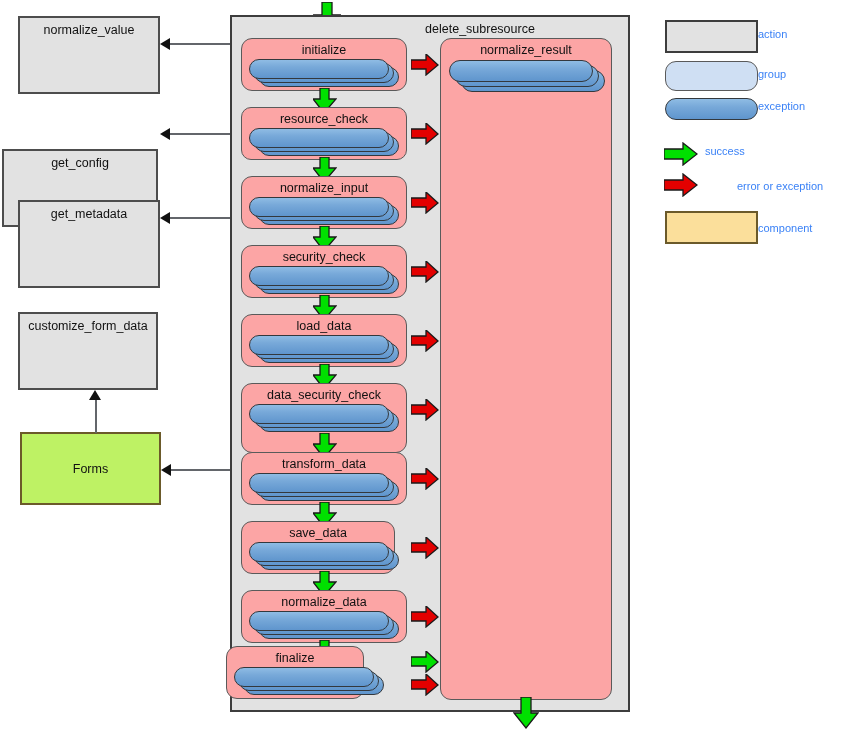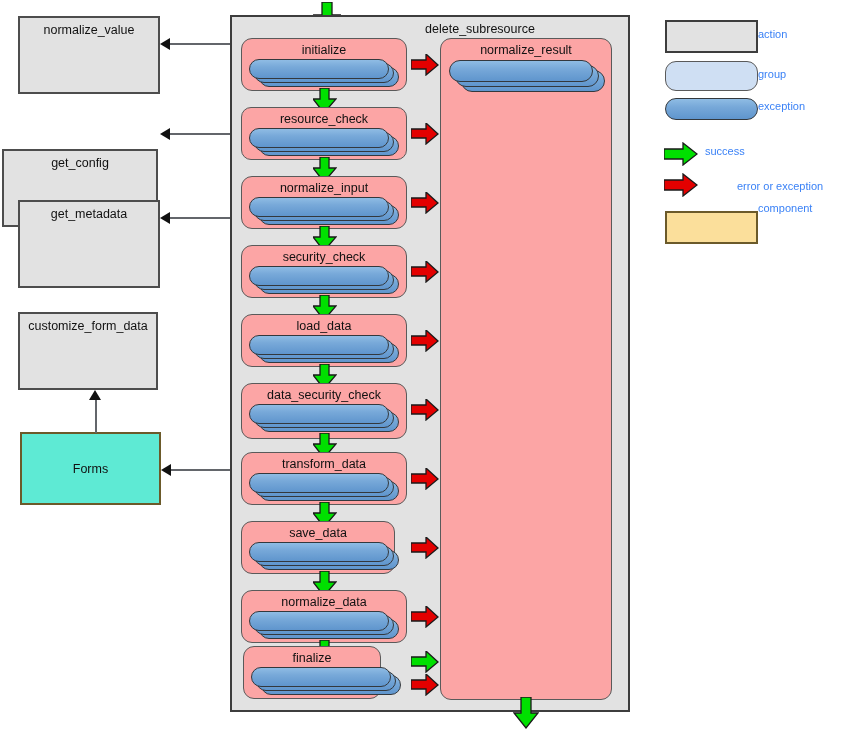--- a/index.html
+++ b/index.html
@@ -8,21 +8,21 @@
        -webkit-font-smoothing:antialiased;}
   .stage{position:absolute;left:0;top:0;width:862px;height:747px;}
 
   
   .action-box{position:absolute;background:#e2e2e2;border:2px solid #4d4d4d;
               box-sizing:border-box;padding-left:41px;}
   .action-box .lbl{position:absolute;left:0;right:0;top:5px;text-align:center;
               font-size:12.5px;color:#111;}
 
   
-  .component-box{position:absolute;background:#5eead4;border:2px solid #6b5a2a;
+  .component-box{position:absolute;background:#bef264;border:2px solid #6b5a2a;
               box-sizing:border-box;}
   .component-box .lbl{position:absolute;left:0;right:0;top:50%;
               transform:translateY(-50%);text-align:center;font-size:12.5px;color:#111;}
 
   
   .container-box{position:absolute;background:#e2e2e2;border:2px solid #3d3d3d;
               box-sizing:border-box;}
   .container-title{position:absolute;top:5px;left:0;right:0;text-align:center;
               font-size:12.5px;color:#111;}
 
@@ -208,21 +208,21 @@
     <svg width="28" height="22" viewBox="0 0 28 22">
         <polygon points="0,6 15,6 15,0 27,11 15,21 15,15 0,15" fill="#e30000" stroke="#1a1a1a" stroke-width="1.3" stroke-linejoin="miter"></polygon>
       </svg>
   </div>
   <div class="arrow" style="left:313px;top:364px;">
     <svg width="24" height="26" viewBox="0 0 24 26">
         <polygon points="7,0 16,0 16,11 23,11 11,25 0,11 7,11" fill="#00e000" stroke="#1a1a1a" stroke-width="1.3" stroke-linejoin="miter"></polygon>
       </svg>
   </div>
 
-  <div class="group-box" style="left:241px;top:383px;width:166px;height:56px;">
+  <div class="group-box" style="left:241px;top:383px;width:166px;height:70px;">
     <div class="glbl">data_security_check</div>
     <div class="proc-stack" style="left:7px;top:20px;width:152px;height:30px;">
       <div class="pill" style="left:10px;top:8px;width:140px;height:20px;"></div>
       <div class="pill" style="left:5px;top:4px;width:140px;height:20px;"></div>
       <div class="pill" style="left:0px;top:0px;width:140px;height:20px;"></div>
     </div>
   </div>
   <div class="arrow" style="left:411px;top:399px;">
     <svg width="28" height="22" viewBox="0 0 28 22">
         <polygon points="0,6 15,6 15,0 27,11 15,21 15,15 0,15" fill="#e30000" stroke="#1a1a1a" stroke-width="1.3" stroke-linejoin="miter"></polygon>
@@ -284,21 +284,21 @@
     <svg width="28" height="22" viewBox="0 0 28 22">
         <polygon points="0,6 15,6 15,0 27,11 15,21 15,15 0,15" fill="#e30000" stroke="#1a1a1a" stroke-width="1.3" stroke-linejoin="miter"></polygon>
       </svg>
   </div>
   <div class="arrow" style="left:313px;top:640px;">
     <svg width="24" height="26" viewBox="0 0 24 26">
         <polygon points="7,0 16,0 16,11 23,11 11,25 0,11 7,11" fill="#00e000" stroke="#1a1a1a" stroke-width="1.3" stroke-linejoin="miter"></polygon>
       </svg>
   </div>
 
-  <div class="group-box" style="left:243px;top:646px;width:138px;height:53px;">
+  <div class="group-box" style="left:226px;top:646px;width:138px;height:53px;">
     <div class="glbl">finalize</div>
     <div class="proc-stack" style="left:7px;top:20px;width:152px;height:30px;">
       <div class="pill" style="left:10px;top:8px;width:140px;height:20px;"></div>
       <div class="pill" style="left:5px;top:4px;width:140px;height:20px;"></div>
       <div class="pill" style="left:0px;top:0px;width:140px;height:20px;"></div>
     </div>
   </div>
   <div class="arrow" style="left:411px;top:651px;">
     <svg width="28" height="22" viewBox="0 0 28 22">
         <polygon points="0,6 15,6 15,0 27,11 15,21 15,15 0,15" fill="#00e000" stroke="#1a1a1a" stroke-width="1.3" stroke-linejoin="miter"></polygon>
@@ -333,15 +333,15 @@
   <div class="legend-label" style="left:705px;top:145px;">success</div>
 
   <div class="arrow" style="left:664px;top:173px;">
     <svg width="34" height="24" viewBox="0 0 34 24">
         <polygon points="0,7 19,7 19,1 33,12 19,23 19,17 0,17" fill="#e30000" stroke="#1a1a1a" stroke-width="1.3" stroke-linejoin="miter"></polygon>
       </svg>
   </div>
   <div class="legend-label" style="left:705px;top:180px;margin-left:32px;">error or exception</div>
 
   <div class="legend-swatch sw-component" style="left:665px;top:211px;width:93px;height:33px;"></div>
-  <div class="legend-label" style="left:758px;top:202px;">component</div>
+  <div class="legend-label" style="left:758px;top:222px;">component</div>
 
 </div>
 
 </body></html>

